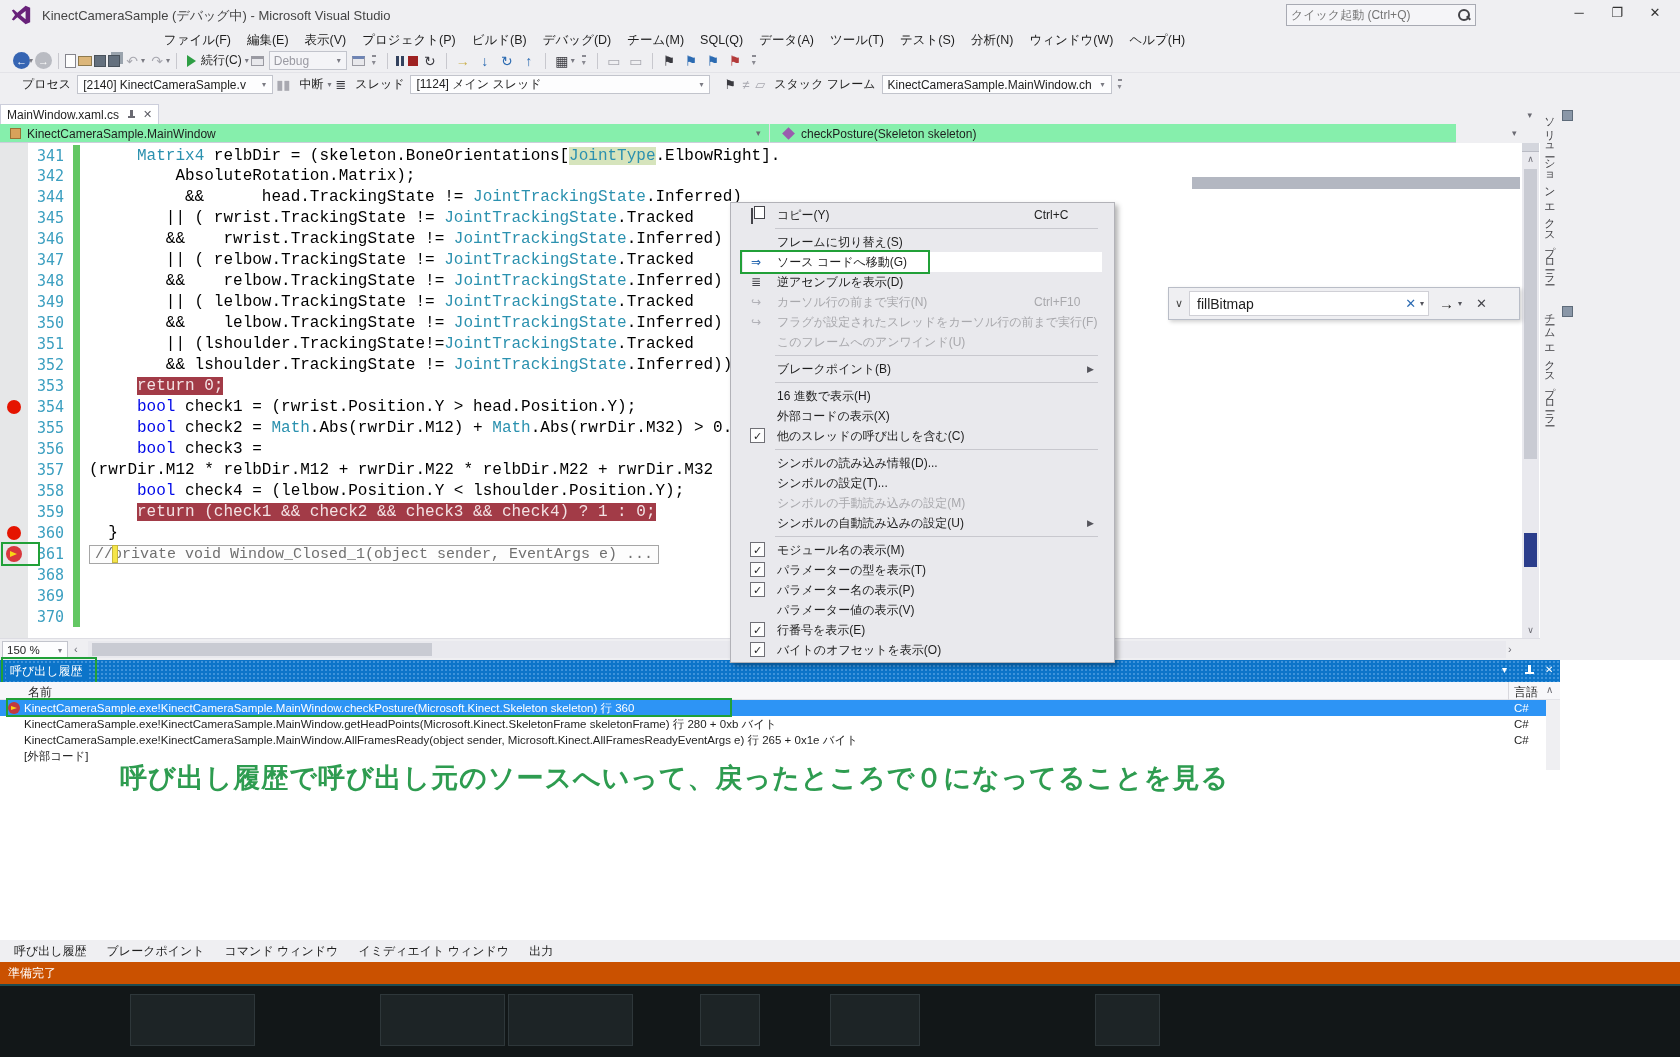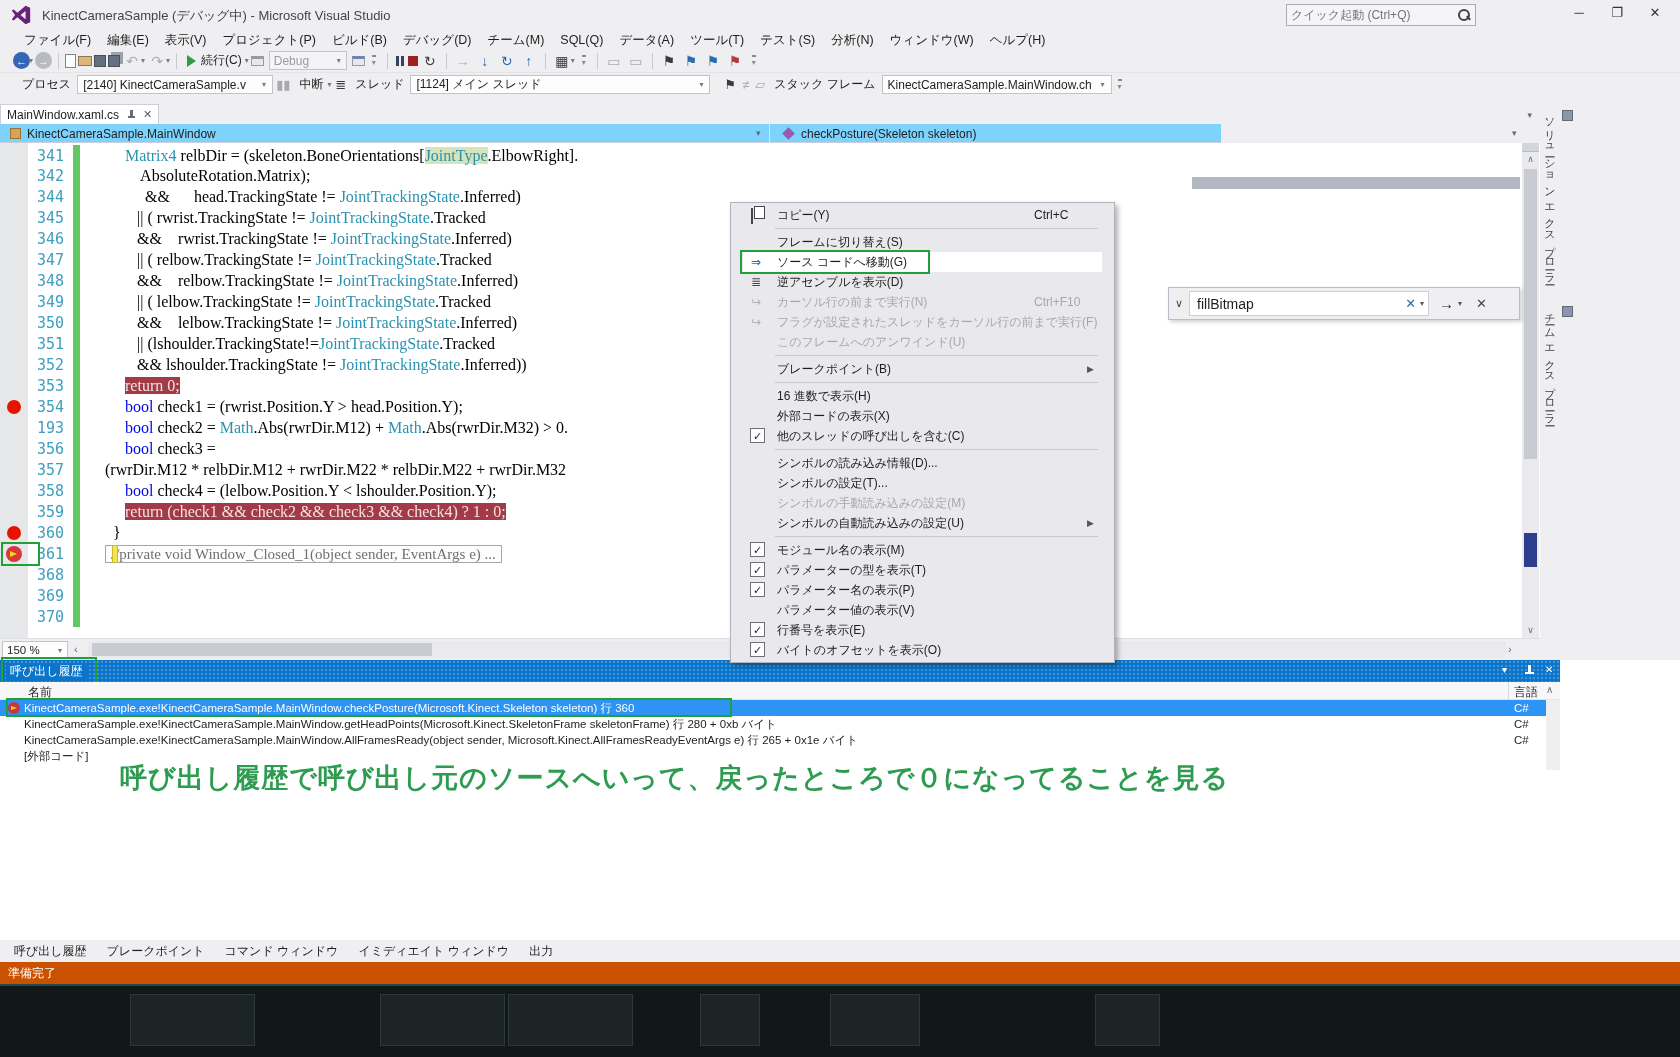--- a/index.html
+++ b/index.html
@@ -12,21 +12,21 @@
   .apptitle{position:absolute;left:42px;top:7px;font-size:13px;color:#444;}
   .quicklaunch{position:absolute;left:1286px;top:4px;width:190px;height:22px;background:#F5F5F8;
     border:1px solid #A8AAB3;display:flex;align-items:center;}
   .quicklaunch input{flex:1;border:0;background:transparent;font-size:12px;color:#7f1d1d;outline:none;
     padding:0 4px;font-family:inherit;}
   .qlmag{width:16px;height:16px;position:relative;margin-right:3px;}
   .qlmag::before{content:"";position:absolute;left:2px;top:2px;width:8px;height:8px;border:2px solid #424247;border-radius:50%;}
   .qlmag::after{content:"";position:absolute;left:10px;top:10px;width:5px;height:2px;background:#424247;transform:rotate(45deg);}
   .winbtn{position:absolute;top:0;width:38px;height:26px;text-align:center;line-height:26px;font-size:13px;color:#333;}
   
-  .menubar{position:absolute;left:0;top:30px;width:1333px;height:19px;padding-left:16px;font-size:12.5px;}
+  .menubar{position:absolute;left:0;top:30px;width:1333px;height:19px;padding-left:16px;font-size:12.5px;text-align:center;}
   .menu-item{display:inline-block;padding:2px 8px;color:#1E1E1E;}
   
   .toolbar{position:absolute;left:0;top:49px;width:1680px;height:24px;display:flex;align-items:center;padding-left:12px;
     border-bottom:1px solid #E3E3E8;}
   .ticon{display:inline-flex;align-items:center;justify-content:center;width:20px;height:20px;font-size:14px;margin:0 1px;}
   .tsep{display:inline-block;width:1px;height:16px;background:#C8C8CE;margin:0 5px;}
   .tcaret{font-size:8px;color:#7A7A82;margin:0 1px 0 -2px;}
   .tovf{font-size:8px;color:#8A8A92;border-top:2px solid #8A8A92;margin:0 6px;padding-top:1px;}
   .circ-blue{background:#3665B3;color:#fff;border-radius:50%;width:17px;height:17px;font-size:11px;}
   .circ-gray{background:#B9BBC2;color:#fff;border-radius:50%;width:17px;height:17px;font-size:11px;}
@@ -61,37 +61,37 @@
   
   .tabstrip{position:absolute;left:0;top:96px;width:1540px;height:28px;}
   .doctab{position:absolute;left:0;bottom:0;height:20px;background:#FFFFFF;border:1px solid #CCCEDB;border-bottom:0;
     display:flex;align-items:center;padding:0 6px;font-size:12px;}
   .pin{display:inline-block;width:9px;height:9px;margin-left:8px;position:relative;}
   .pin::before{content:"";position:absolute;left:3px;top:0;width:3px;height:6px;background:#6A6A72;}
   .pin::after{content:"";position:absolute;left:1px;top:6px;width:7px;height:2px;background:#6A6A72;}
   .tabx{margin-left:7px;color:#5A5A62;font-size:11px;}
   .striparrow{position:absolute;right:8px;bottom:4px;font-size:9px;color:#6A6A72;}
   
-  .navbar{position:absolute;left:0;top:124px;width:1221px;height:19px;background:#7dd3fc;border-bottom:1px solid #CCCEDB;
+  .navbar{position:absolute;left:0;top:124px;width:1456px;height:19px;background:#86efac;border-bottom:1px solid #CCCEDB;
     font-size:12px;display:flex;align-items:center;}
   .navleft{position:absolute;left:0;top:0;height:19px;width:770px;display:flex;align-items:center;border-right:1px solid #E0E0E6;}
   .navright{position:absolute;left:770px;top:0;height:19px;width:770px;display:flex;align-items:center;}
   .clsicon{width:11px;height:11px;background:#D8A25A;border:1px solid #9A7234;margin:0 6px 0 10px;}
   .methicon{width:9px;height:9px;background:#9A5BAE;transform:rotate(45deg);margin:0 8px 0 14px;}
   .navcaret{position:absolute;font-size:9px;color:#6A6A72;top:4px;}
   
   .editor{position:absolute;left:0;top:143px;width:1540px;height:495px;background:#FFFFFF;overflow:hidden;}
   .codewrap{position:absolute;left:0;top:0;width:1520px;height:495px;overflow:hidden;
     background:linear-gradient(90deg,#E6E7E8 0,#E6E7E8 28px,#FFFFFF 28px);}
   .crow{height:21px;white-space:pre;display:flex;align-items:center;padding-top:2px;}
   .crow:first-child{padding-top:4px;}
   .lnum{display:inline-block;width:44px;margin-left:20px;text-align:right;color:#3C9FC0;
     font-family:"DejaVu Sans Mono",monospace;font-size:15px;flex:none;}
   .cbar{display:inline-block;width:7px;height:21px;background:#63C763;margin-left:9px;flex:none;}
-  .ccode{font-family:Liberation Serif, serif;font-size:16px;margin-left:25px;white-space:pre;}
+  .ccode{font-family:Liberation Mono, monospace;font-size:16px;margin-left:9px;white-space:pre;}
   .tk-d{color:#000;} .tk-k{color:#0008E8;} .tk-t{color:#2B91AF;}
   .tk-ref{color:#2B91AF;background:#D6E4BC;}
   .tk-hl{background:#A23B47;color:#F3E2E4;}
   .tk-box{color:#707070;border:1px solid #A6A6A6;background:#FDFDFD;padding:0 5px;font-size:15px;}
   .bp{position:absolute;left:7px;width:14px;height:14px;border-radius:50%;background:#E51400;}
   .curbp{position:absolute;left:6px;width:16px;height:16px;border-radius:50%;background:#D8373C;}
   .curbp::after{content:"";position:absolute;left:4px;top:5px;width:0;height:0;
     border-left:7px solid #F8D616;border-top:3.5px solid transparent;border-bottom:3.5px solid transparent;}
   .curbox{position:absolute;left:1px;width:39px;height:24px;border:2px solid #21A038;}
   .ymark{position:absolute;left:112px;width:6px;height:18px;background:#F5E54A;border:1px solid #C9B93B;}
@@ -308,21 +308,21 @@
         <div class="crow"><span class="lnum">345</span><span class="cbar"></span><span class="ccode"><span class="tk-d">        || ( rwrist.TrackingState != </span><span class="tk-t">JointTrackingState</span><span class="tk-d">.Tracked</span></span></div>
         <div class="crow"><span class="lnum">346</span><span class="cbar"></span><span class="ccode"><span class="tk-d">        &amp;&amp;    rwrist.TrackingState != </span><span class="tk-t">JointTrackingState</span><span class="tk-d">.Inferred)</span></span></div>
         <div class="crow"><span class="lnum">347</span><span class="cbar"></span><span class="ccode"><span class="tk-d">        || ( relbow.TrackingState != </span><span class="tk-t">JointTrackingState</span><span class="tk-d">.Tracked</span></span></div>
         <div class="crow"><span class="lnum">348</span><span class="cbar"></span><span class="ccode"><span class="tk-d">        &amp;&amp;    relbow.TrackingState != </span><span class="tk-t">JointTrackingState</span><span class="tk-d">.Inferred)</span></span></div>
         <div class="crow"><span class="lnum">349</span><span class="cbar"></span><span class="ccode"><span class="tk-d">        || ( lelbow.TrackingState != </span><span class="tk-t">JointTrackingState</span><span class="tk-d">.Tracked</span></span></div>
         <div class="crow"><span class="lnum">350</span><span class="cbar"></span><span class="ccode"><span class="tk-d">        &amp;&amp;    lelbow.TrackingState != </span><span class="tk-t">JointTrackingState</span><span class="tk-d">.Inferred)</span></span></div>
         <div class="crow"><span class="lnum">351</span><span class="cbar"></span><span class="ccode"><span class="tk-d">        || (lshoulder.TrackingState!=</span><span class="tk-t">JointTrackingState</span><span class="tk-d">.Tracked</span></span></div>
         <div class="crow"><span class="lnum">352</span><span class="cbar"></span><span class="ccode"><span class="tk-d">        &amp;&amp; lshoulder.TrackingState != </span><span class="tk-t">JointTrackingState</span><span class="tk-d">.Inferred))</span></span></div>
         <div class="crow"><span class="lnum">353</span><span class="cbar"></span><span class="ccode"><span class="tk-d">     </span><span class="tk-hl">return 0;</span></span></div>
         <div class="crow"><span class="lnum">354</span><span class="cbar"></span><span class="ccode"><span class="tk-d">     </span><span class="tk-k">bool</span><span class="tk-d"> check1 = (rwrist.Position.Y &gt; head.Position.Y);</span></span></div>
-        <div class="crow"><span class="lnum">193</span><span class="cbar"></span><span class="ccode"><span class="tk-d">     </span><span class="tk-k">bool</span><span class="tk-d"> check2 = </span><span class="tk-t">Math</span><span class="tk-d">.Abs(rwrDir.M12) + </span><span class="tk-t">Math</span><span class="tk-d">.Abs(rwrDir.M32) &gt; 0.</span></span></div>
+        <div class="crow"><span class="lnum">355</span><span class="cbar"></span><span class="ccode"><span class="tk-d">     </span><span class="tk-k">bool</span><span class="tk-d"> check2 = </span><span class="tk-t">Math</span><span class="tk-d">.Abs(rwrDir.M12) + </span><span class="tk-t">Math</span><span class="tk-d">.Abs(rwrDir.M32) &gt; 0.</span></span></div>
         <div class="crow"><span class="lnum">356</span><span class="cbar"></span><span class="ccode"><span class="tk-d">     </span><span class="tk-k">bool</span><span class="tk-d"> check3 =</span></span></div>
         <div class="crow"><span class="lnum">357</span><span class="cbar"></span><span class="ccode"><span class="tk-d">(rwrDir.M12 * relbDir.M12 + rwrDir.M22 * relbDir.M22 + rwrDir.M32</span></span></div>
         <div class="crow"><span class="lnum">358</span><span class="cbar"></span><span class="ccode"><span class="tk-d">     </span><span class="tk-k">bool</span><span class="tk-d"> check4 = (lelbow.Position.Y &lt; lshoulder.Position.Y);</span></span></div>
         <div class="crow"><span class="lnum">359</span><span class="cbar"></span><span class="ccode"><span class="tk-d">     </span><span class="tk-hl">return (check1 &amp;&amp; check2 &amp;&amp; check3 &amp;&amp; check4) ? 1 : 0;</span></span></div>
         <div class="crow"><span class="lnum">360</span><span class="cbar"></span><span class="ccode"><span class="tk-d">  }</span></span></div>
         <div class="crow"><span class="lnum">361</span><span class="cbar"></span><span class="ccode"><span class="tk-box">//private void Window_Closed_1(object sender, EventArgs e) ...</span></span></div>
         <div class="crow"><span class="lnum">368</span><span class="cbar"></span><span class="ccode"></span></div>
         <div class="crow"><span class="lnum">369</span><span class="cbar"></span><span class="ccode"></span></div>
         <div class="crow"><span class="lnum">370</span><span class="cbar"></span><span class="ccode"></span></div>
       </div>

